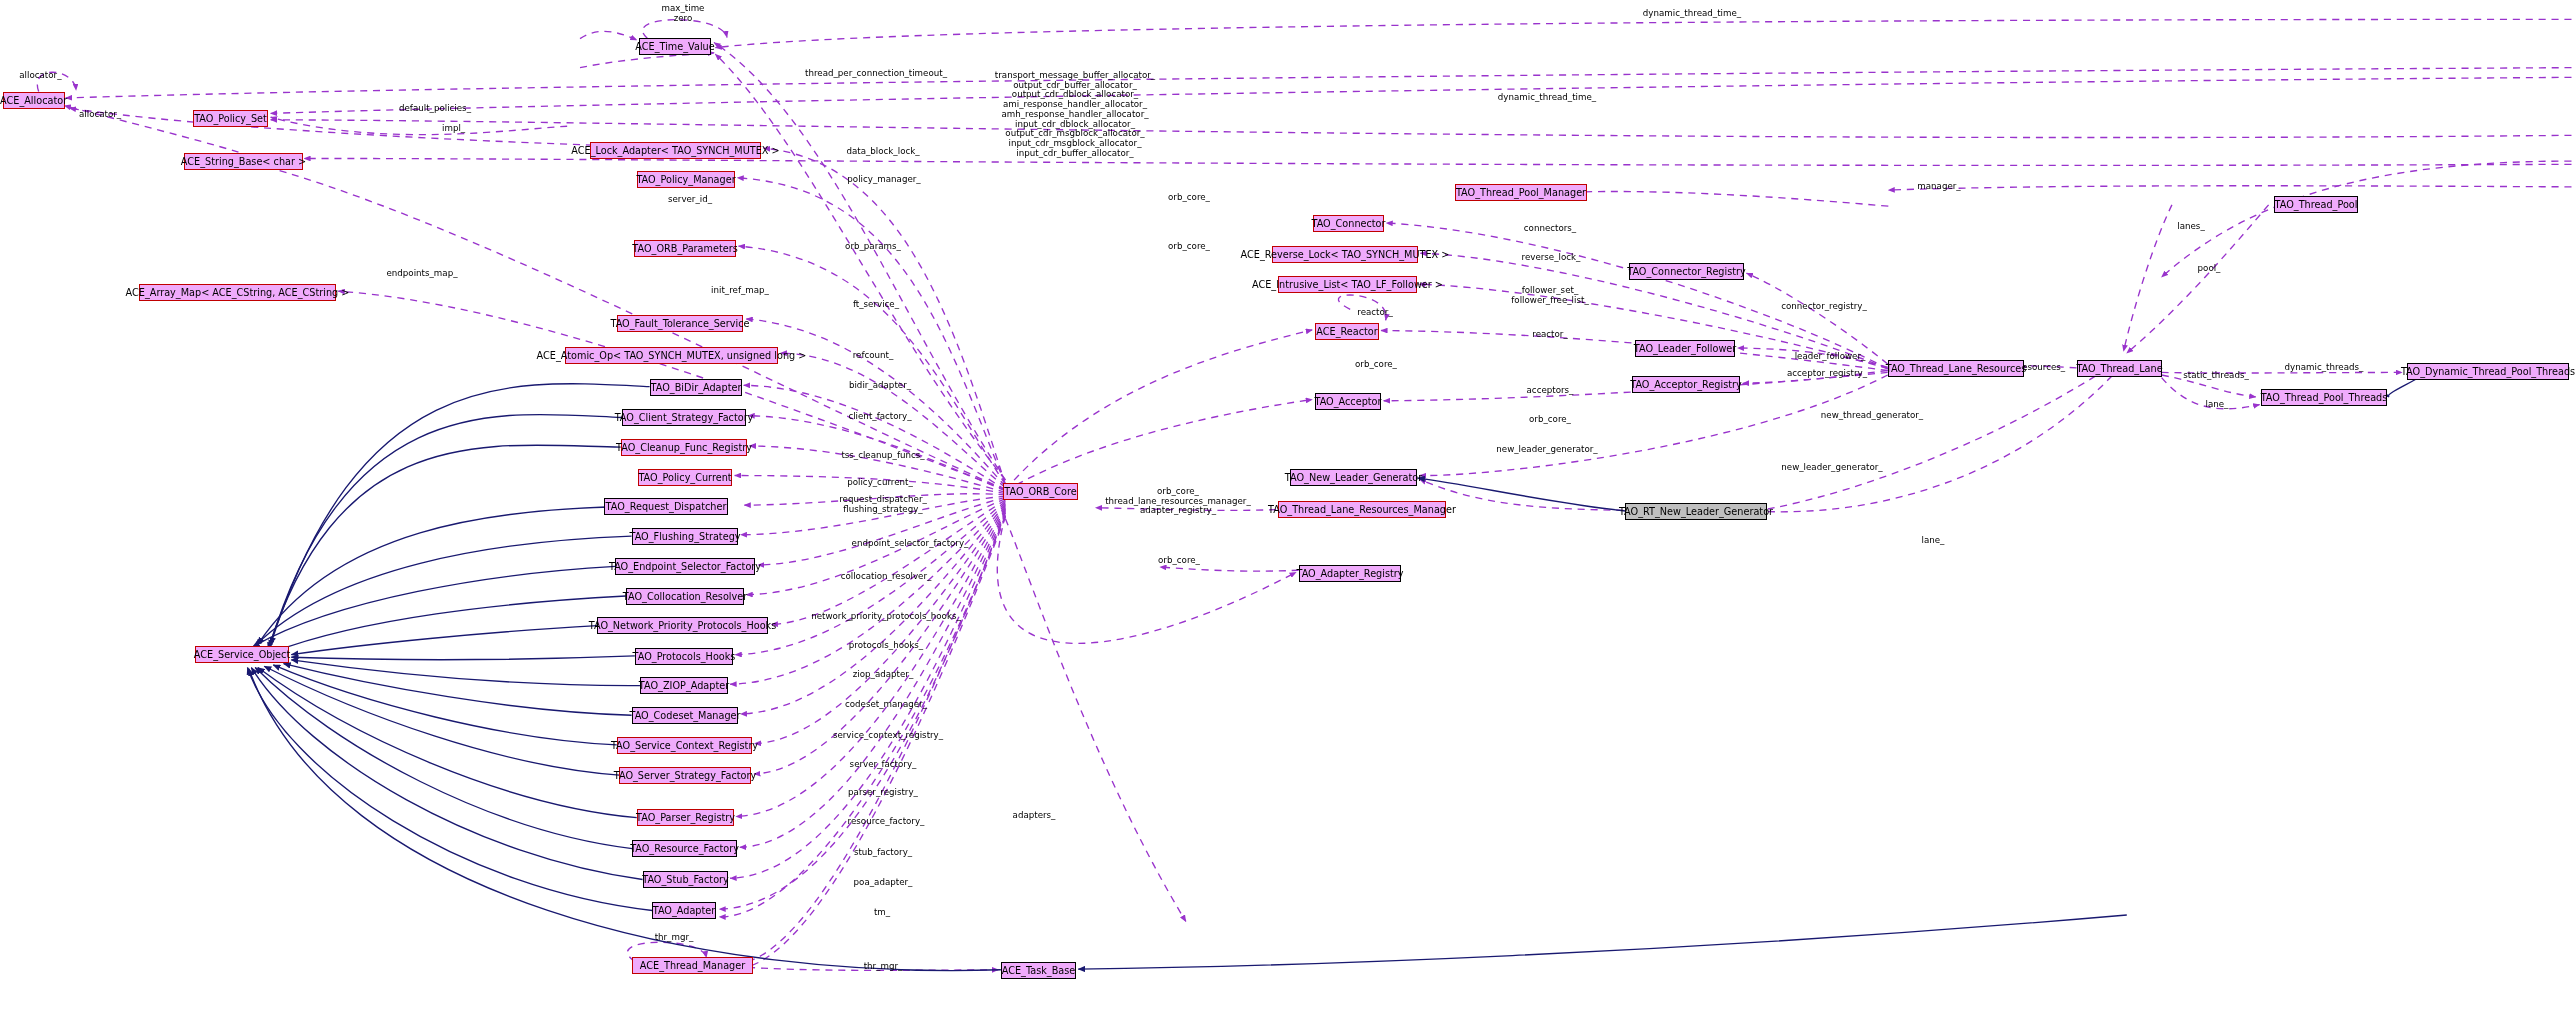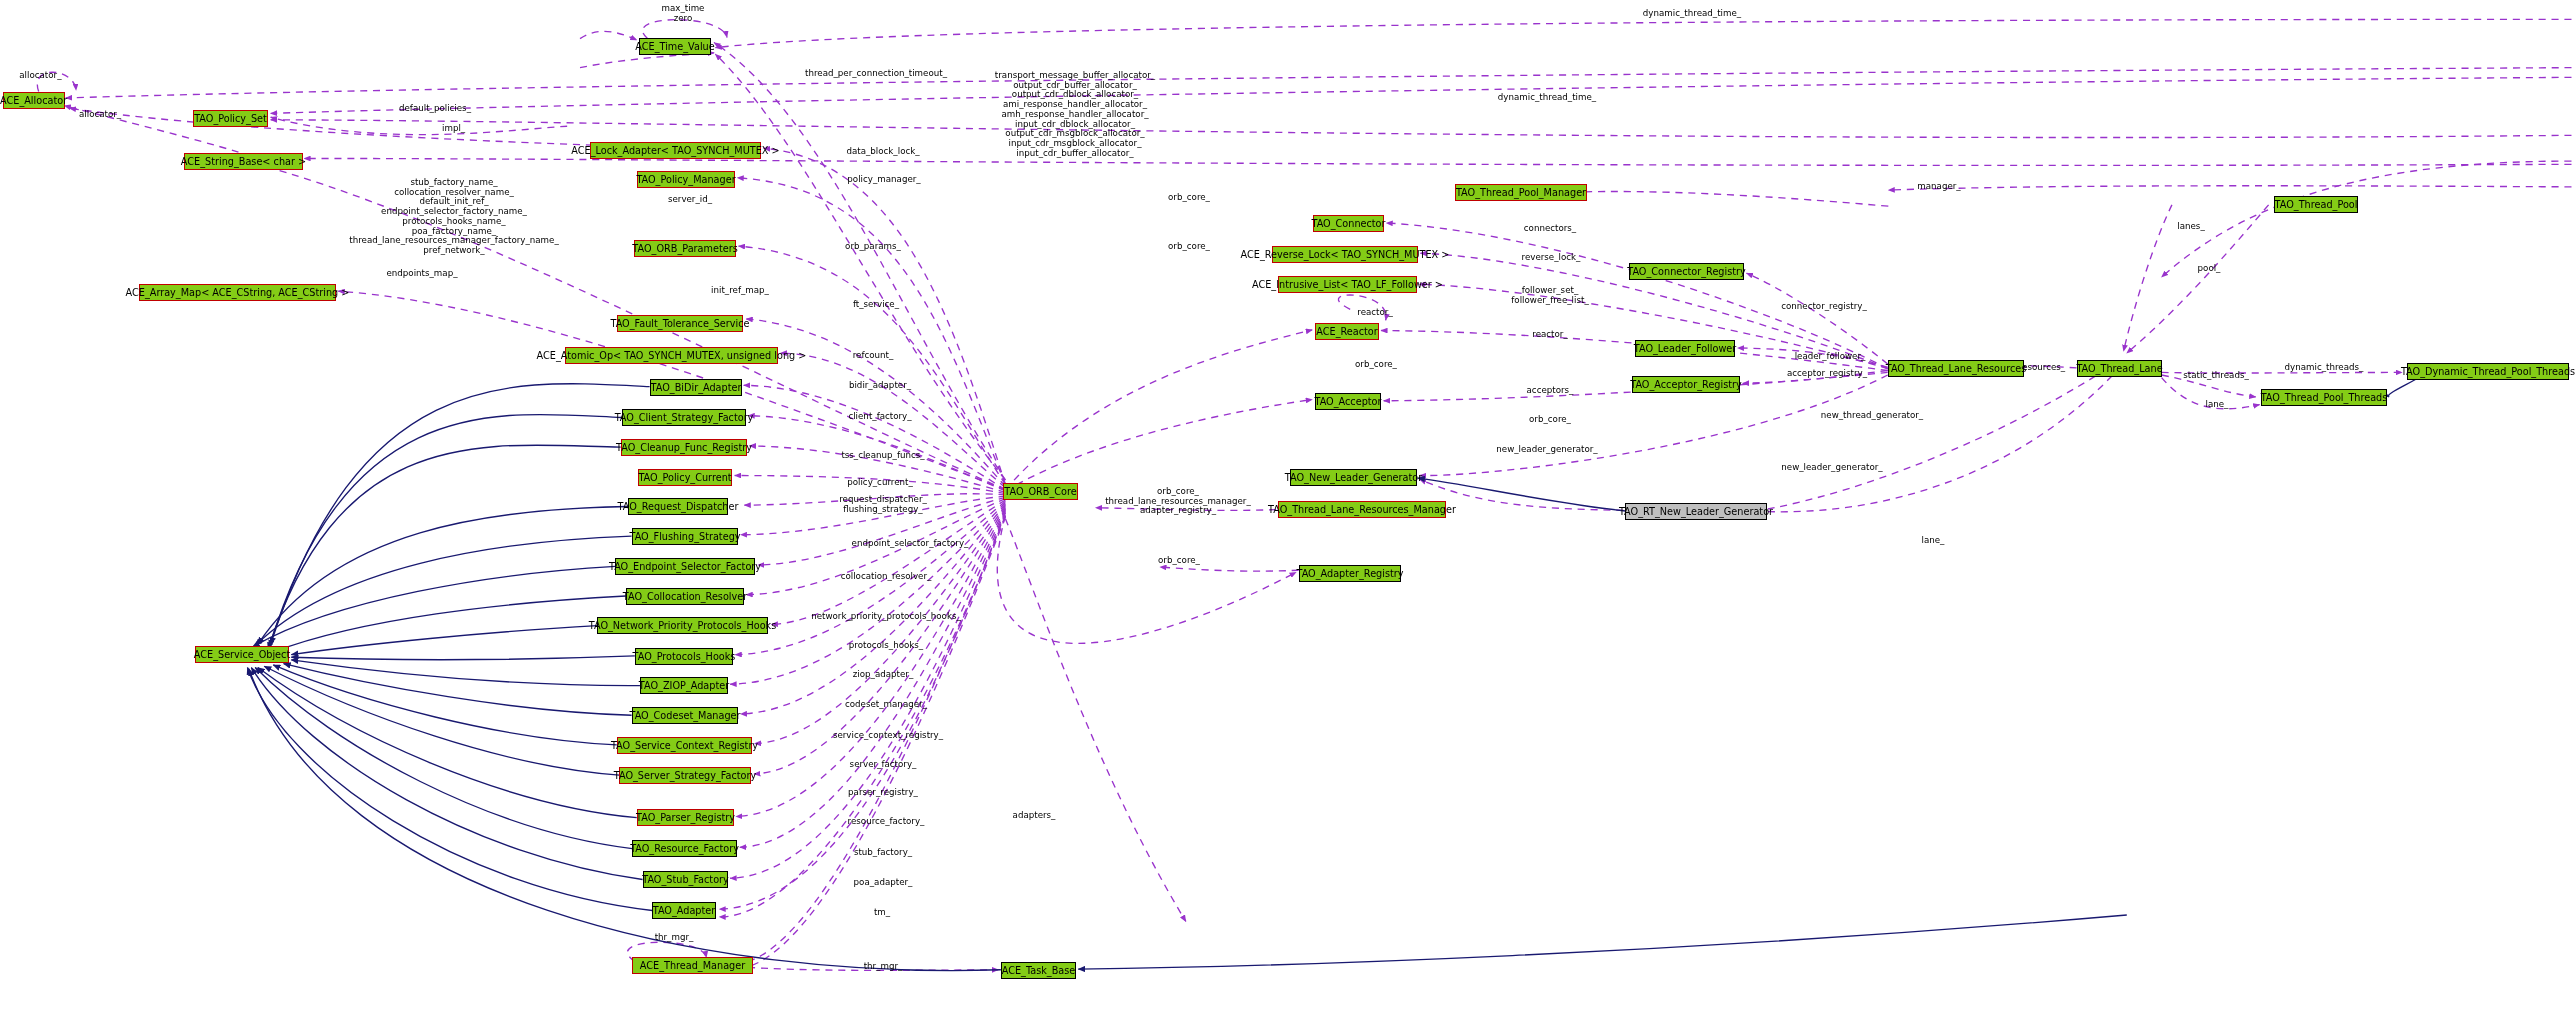--- a/index.html
+++ b/index.html
@@ -19,21 +19,21 @@
     position: absolute;
     left: 0; top: 0;
     width: 2576px;
     height: 1020px;
     pointer-events: none;
   }
   .node {
     position: absolute;
     box-sizing: border-box;
     border: 0.6px solid #000000;
-    background: #84cc16;
+    background: #f0abfc;
     color: #000000;
     font-size: 9.7px;
     line-height: 1;
     white-space: nowrap;
     display: flex;
     align-items: center;
     justify-content: center;
     padding: 0 5.2px;
     height: 17px;
     z-index: 5;
@@ -226,21 +226,21 @@
     </div>
   <div class="node" style="left:622px;top:409px;width:124px;">
       <span>TAO_Client_Strategy_Factory</span>
     </div>
   <div class="node red" style="left:621px;top:439px;width:126px;">
       <span>TAO_Cleanup_Func_Registry</span>
     </div>
   <div class="node red" style="left:638px;top:469px;width:94px;">
       <span>TAO_Policy_Current</span>
     </div>
-  <div class="node" style="left:628px;top:498px;width:100px;">
+  <div class="node" style="left:604px;top:498px;width:124px;">
       <span>TAO_Request_Dispatcher</span>
     </div>
   <div class="node" style="left:632px;top:528px;width:106px;">
       <span>TAO_Flushing_Strategy</span>
     </div>
   <div class="node" style="left:615px;top:558px;width:140px;">
       <span>TAO_Endpoint_Selector_Factory</span>
     </div>
   <div class="node" style="left:626px;top:588px;width:118px;">
       <span>TAO_Collocation_Resolver</span>
@@ -338,28 +338,20 @@
   <div class="node" style="left:2407px;top:363px;width:162px;">
       <span>TAO_Dynamic_Thread_Pool_Threads</span>
     </div>
   <div class="node" style="left:2261px;top:389px;width:126px;">
       <span>TAO_Thread_Pool_Threads</span>
     </div>
 
   <div class="edge-label l" style="left:19.3px;top:71px;">allocator_</div>
   <div class="edge-label l" style="left:79px;top:110px;">allocator_</div>
   <div class="edge-label l" style="left:442px;top:124px;">impl_</div>
-  <div class="edge-label c" style="left:454px;top:178px;">stub_factory_name_
-collocation_resolver_name_
-default_init_ref_
-endpoint_selector_factory_name_
-protocols_hooks_name_
-poa_factory_name_
-thread_lane_resources_manager_factory_name_
-pref_network_</div>
   <div class="edge-label c" style="left:422px;top:269px;">endpoints_map_</div>
   <div class="edge-label c" style="left:683px;top:3.9px;">max_time
 zero</div>
   <div class="edge-label c" style="left:876px;top:69px;">thread_per_connection_timeout_</div>
   <div class="edge-label c" style="left:435px;top:104px;">default_policies_</div>
   <div class="edge-label c" style="left:1069px;top:71px;margin-left:6px;">transport_message_buffer_allocator_
 output_cdr_buffer_allocator_
 output_cdr_dblock_allocator_
 ami_response_handler_allocator_
 amh_response_handler_allocator_

